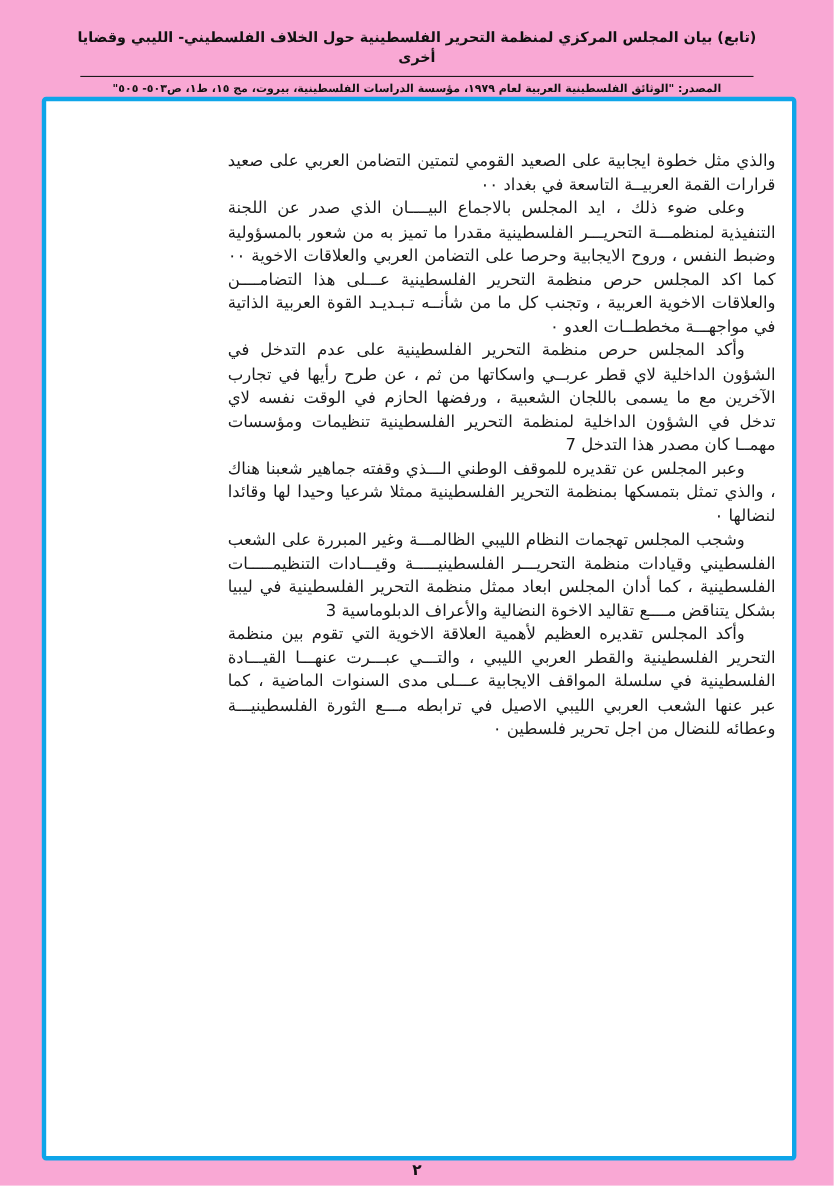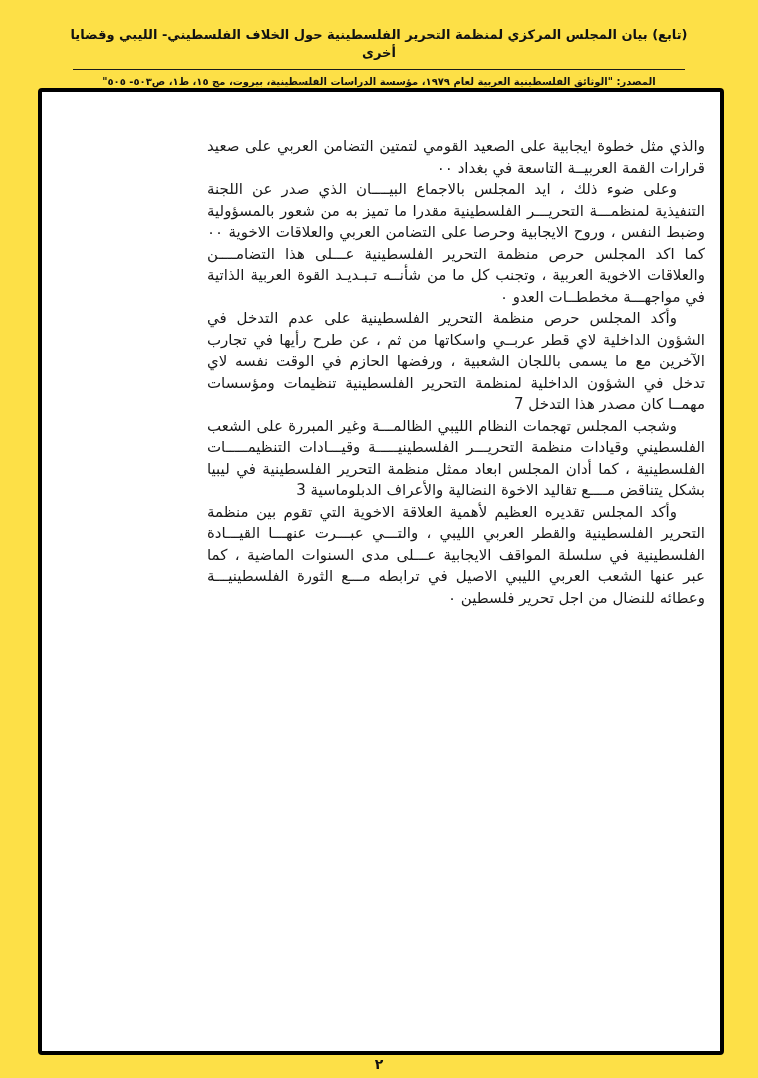--- a/index.html
+++ b/index.html
@@ -8,21 +8,21 @@
     background: #ffffff;
     width: 758px;
     height: 1078px;
     overflow: hidden;
     font-family: "DejaVu Sans", sans-serif;
   }
   .page {
     position: relative;
     width: 758px;
     height: 1078px;
-    background: #fde047;
+    background: #f9a8d4;
   }
   .header {
     direction: rtl;
     text-align: center;
     padding-top: 26px;
   }
   .title {
     font-weight: bold;
     font-size: 13px;
     color: #111;
@@ -41,21 +41,21 @@
     font-size: 10px;
     color: #111;
     line-height: 14px;
   }
   .green-box {
     position: absolute;
     left: 38px;
     top: 88px;
     width: 678px;
     height: 959px;
-    border: 4px solid #000000;
+    border: 4px solid #0ea5e9;
     border-radius: 4px;
     background: #ffffff;
   }
   .text-column {
     direction: rtl;
     width: 498px;
     margin-top: 44px;
     margin-left: auto;
     margin-right: 15px;
   }
@@ -93,20 +93,21 @@
     <div class="title">(تابع)  بيان المجلس المركزي لمنظمة التحرير الفلسطينية حول الخلاف الفلسطيني- الليبي وقضايا أخرى</div>
     <div class="rule"></div>
     <div class="source">المصدر: "الوثائق الفلسطينية العربية لعام ١٩٧٩،  مؤسسة الدراسات الفلسطينية، بيروت، مج ١٥، ط١، ص٥٠٣- ٥٠٥"</div>
   </div>
 
   <div class="green-box">
     <div class="text-column">
       <p>والذي مثل خطوة ايجابية على الصعيد القومي لتمتين التضامن العربي على صعيد قرارات القمة العربيــة التاسعة في بغداد ٠٠</p>
       <p>وعلى ضوء ذلك ، ايد المجلس بالاجماع البيــــان الذي صدر عن اللجنة التنفيذية لمنظمـــة التحريـــر الفلسطينية مقدرا ما تميز به من شعور بالمسؤولية وضبط النفس ، وروح الايجابية وحرصا على التضامن العربي والعلاقات الاخوية ٠٠ كما اكد المجلس حرص منظمة التحرير الفلسطينية عـــلى هذا التضامــــن والعلاقات الاخوية العربية ، وتجنب كل ما من شأنــه تـبـديـد القوة العربية الذاتية في مواجهـــة مخططــات العدو ٠</p>
       <p>وأكد المجلس حرص منظمة التحرير الفلسطينية على عدم التدخل في الشؤون الداخلية لاي قطر عربــي واسكاتها من ثم ، عن طرح رأيها في تجارب الآخرين مع ما يسمى باللجان الشعبية ، ورفضها الحازم في الوقت نفسه لاي تدخل في الشؤون الداخلية لمنظمة التحرير الفلسطينية تنظيمات ومؤسسات مهمــا كان مصدر هذا التدخل 7</p>
+      <p>وعبر المجلس عن تقديره للموقف الوطني الـــذي وقفته جماهير شعبنا هناك ، والذي تمثل بتمسكها بمنظمة التحرير الفلسطينية ممثلا شرعيا وحيدا لها وقائدا لنضالها ٠</p>
       <p>وشجب المجلس تهجمات النظام الليبي الظالمـــة وغير المبررة على الشعب الفلسطيني وقيادات منظمة التحريـــر الفلسطينيـــــة وقيـــادات التنظيمـــــات الفلسطينية ، كما أدان المجلس ابعاد ممثل منظمة التحرير الفلسطينية في ليبيا بشكل يتناقض مــــع تقاليد الاخوة النضالية والأعراف الدبلوماسية 3</p>
       <p>وأكد المجلس تقديره العظيم لأهمية العلاقة الاخوية التي تقوم بين منظمة التحرير الفلسطينية والقطر العربي الليبي ، والتـــي عبـــرت عنهـــا القيـــادة الفلسطينية في سلسلة المواقف الايجابية عـــلى مدى السنوات الماضية ، كما عبر عنها الشعب العربي الليبي الاصيل في ترابطه مـــع الثورة الفلسطينيـــة وعطائه للنضال من اجل تحرير فلسطين ٠</p>
     </div>
   </div>
 
   <div class="page-number">٢</div>
 
 </div>
 
 </body></html>

